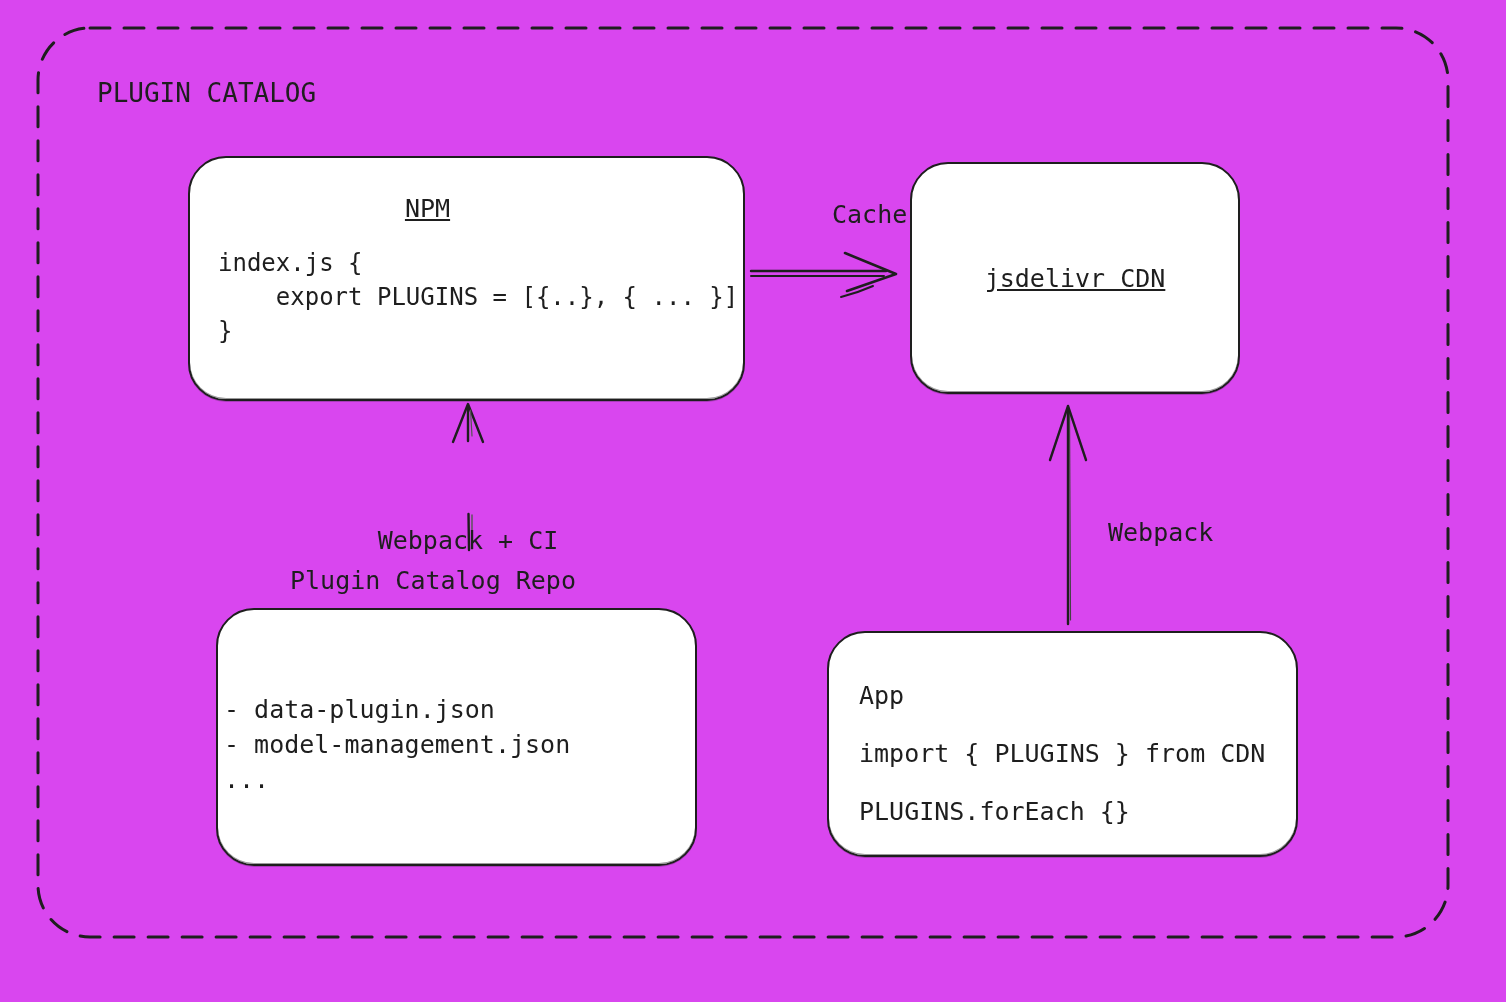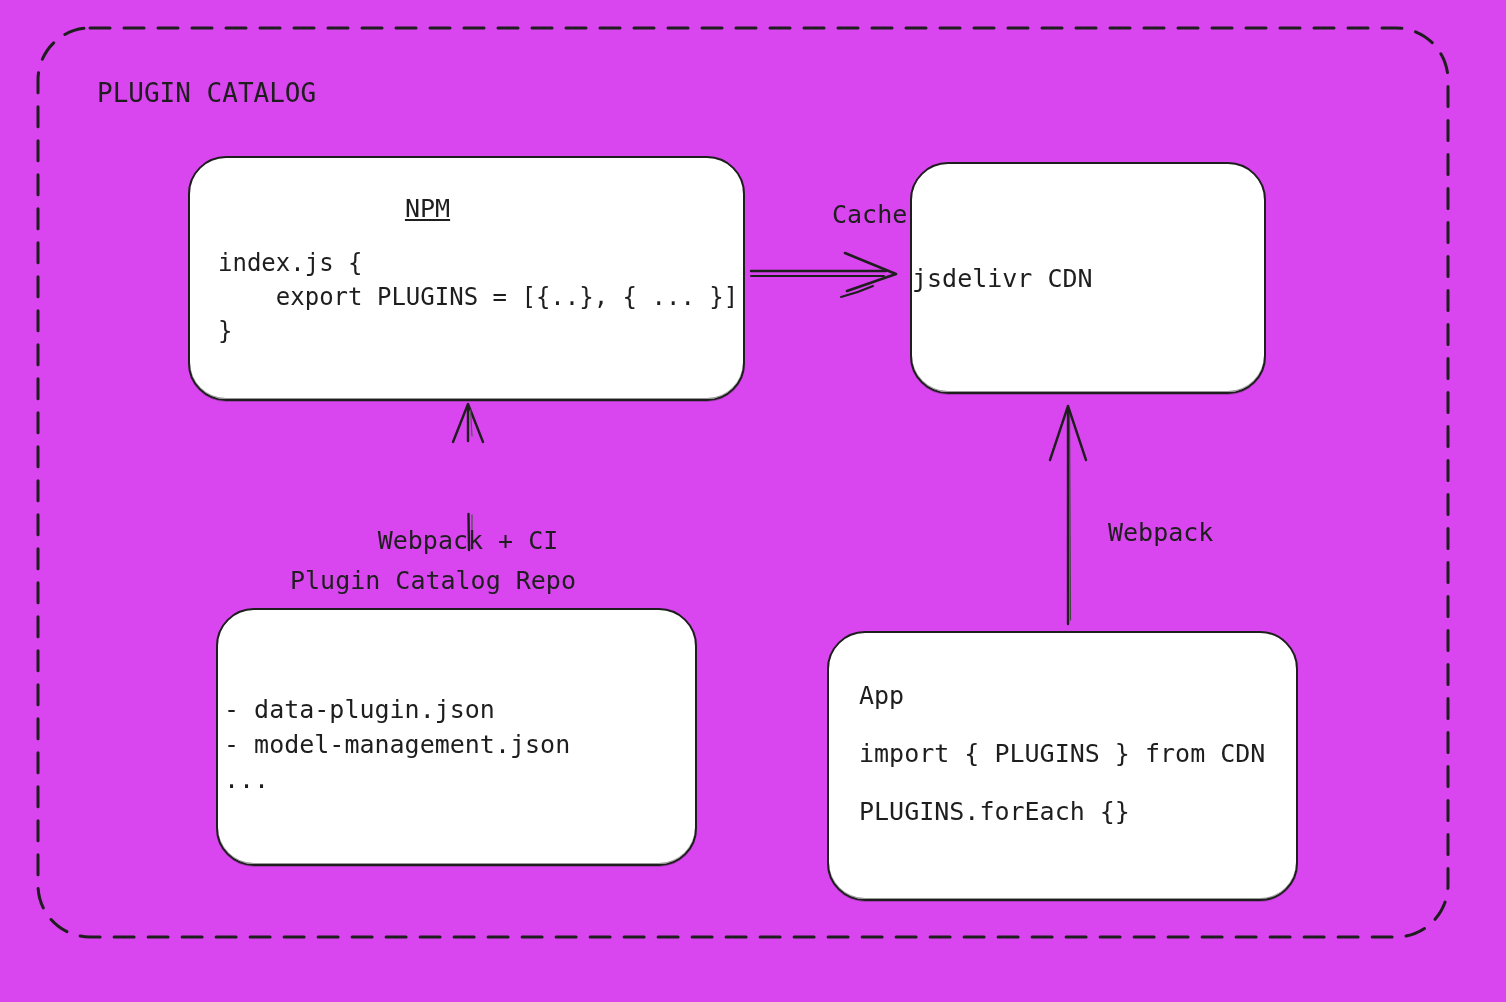--- a/index.html
+++ b/index.html
@@ -25,25 +25,25 @@
   }
   .box {
     position: absolute;
     box-sizing: border-box;
     border: 2.5px solid #1e1e1e;
     border-radius: 38px;
     background: #ffffff;
     box-shadow: inset 0 -1px 0 rgba(30,30,30,0.45), 0 1px 0 rgba(30,30,30,0.25);
   }
   .npm-box  { left: 188px; top: 156px; width: 557px; height: 245px; }
-  .cdn-box  { left: 910px; top: 162px; width: 356px; height: 232px;
-              display: flex; align-items: center; 
-              font-size: 25px; }
+  .cdn-box  { left: 910px; top: 162px; width: 330px; height: 232px;
+              display: flex; align-items: center; justify-content: center;
+              font-size: 25px; text-decoration: underline; }
   .repo-box { left: 216px; top: 608px; width: 481px; height: 258px; }
-  .app-box  { left: 827px; top: 631px; width: 471px; height: 270px; }
+  .app-box  { left: 827px; top: 631px; width: 471px; height: 226px; }
 
   .npm-title {
     position: absolute;
     left: 0; right: 78px; top: 36px;
     text-align: center;
     font-size: 25px;
     text-decoration: underline;
   }
   .code { font-size: 24px; line-height: 34px; }
   .code > div { white-space: pre; }

